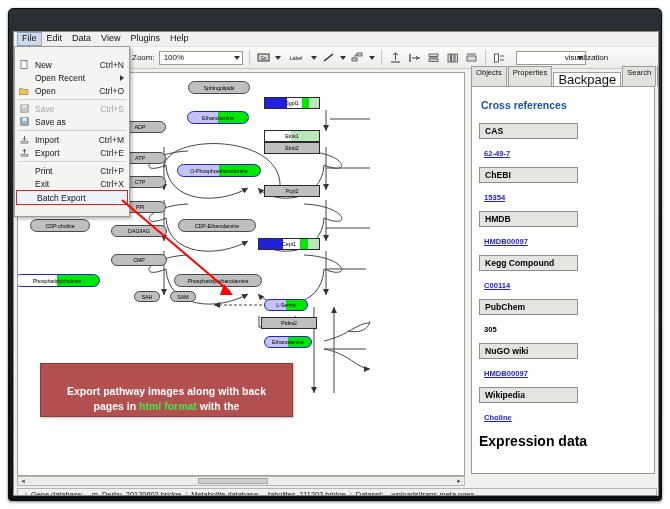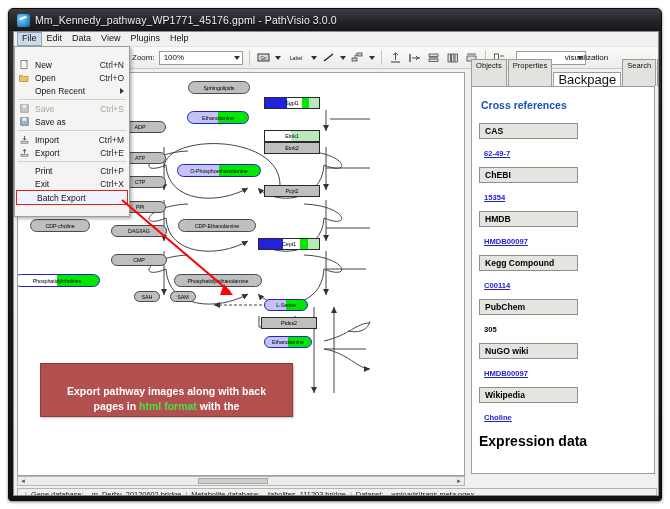--- a/index.html
+++ b/index.html
@@ -215,21 +215,21 @@
     padding-left: 2px;
     gap:1px;
   }
   .rtab {
     font-size:7.6px;
     color:#111;
     background:#e2e2de;
     border:1px solid #9c9c98;
     border-bottom:none;
     padding: 1px 4px 1px 4px;
-    height:27px;
+    height:20px;
     line-height:10px;
   }
   .rtab.sel {
     background:#ffffff;
     height:14px;
     line-height:12px;
     font-size:13px;
     position:relative;
     z-index:2;
   }
@@ -340,24 +340,20 @@
     border:1px solid #6a6a00;
   }
 </style>
 </head>
 <body>
 
 <div id="root">
 
   <div class="win-frame">
 
-    <div class="win-titlebar">
-      <span class="win-icon"></span>
-      <span class="win-title">Mm_Kennedy_pathway_WP1771_45176.gpml - PathVisio 3.0.0</span>
-    </div>
 
     <div class="app">
 
       <div class="menubar">
         <div class="menu-item active">File</div>
         <div class="menu-item">Edit</div>
         <div class="menu-item">Data</div>
         <div class="menu-item">View</div>
         <div class="menu-item">Plugins</div>
         <div class="menu-item">Help</div>
@@ -683,32 +679,32 @@
             <span class="fm-ico">
               <svg width="9" height="9">
                 <rect x="1" y="0.5" width="6" height="8" fill="#fff" stroke="#555" stroke-width=".7"></rect>
                 <path d="M5 0.5 L7 2.5 L5 2.5 z" fill="#9ec9e8"></path>
               </svg>
             </span>
             <span class="fm-label">New</span>
             <span class="fm-acc">Ctrl+N</span>
           </div>
           <div class="fm-row">
+            <span class="fm-ico"></span>
+            <span class="fm-label">Open Recent</span>
+            <span class="fm-sub"></span>
+          </div>
+          <div class="fm-row">
             <span class="fm-ico">
               <svg width="10" height="8">
                 <path d="M0.5 1.5 h3 l1 1 h4.5 v5 h-8.5 z" fill="#f0c060" stroke="#a07820" stroke-width=".6"></path>
               </svg>
             </span>
             <span class="fm-label">Open</span>
             <span class="fm-acc">Ctrl+O</span>
-          </div>
-          <div class="fm-row">
-            <span class="fm-ico"></span>
-            <span class="fm-label">Open Recent</span>
-            <span class="fm-sub"></span>
           </div>
           <div class="fm-sep"></div>
           <div class="fm-row disabled">
             <span class="fm-ico">
               <svg width="9" height="9">
                 <rect x="0.8" y="0.8" width="7.4" height="7.4" fill="#c8c8c8" stroke="#888" stroke-width=".7"></rect>
                 <rect x="2.4" y="0.8" width="4" height="3" fill="#e8e8e8"></rect>
               </svg>
             </span>
             <span class="fm-label">Save</span>

